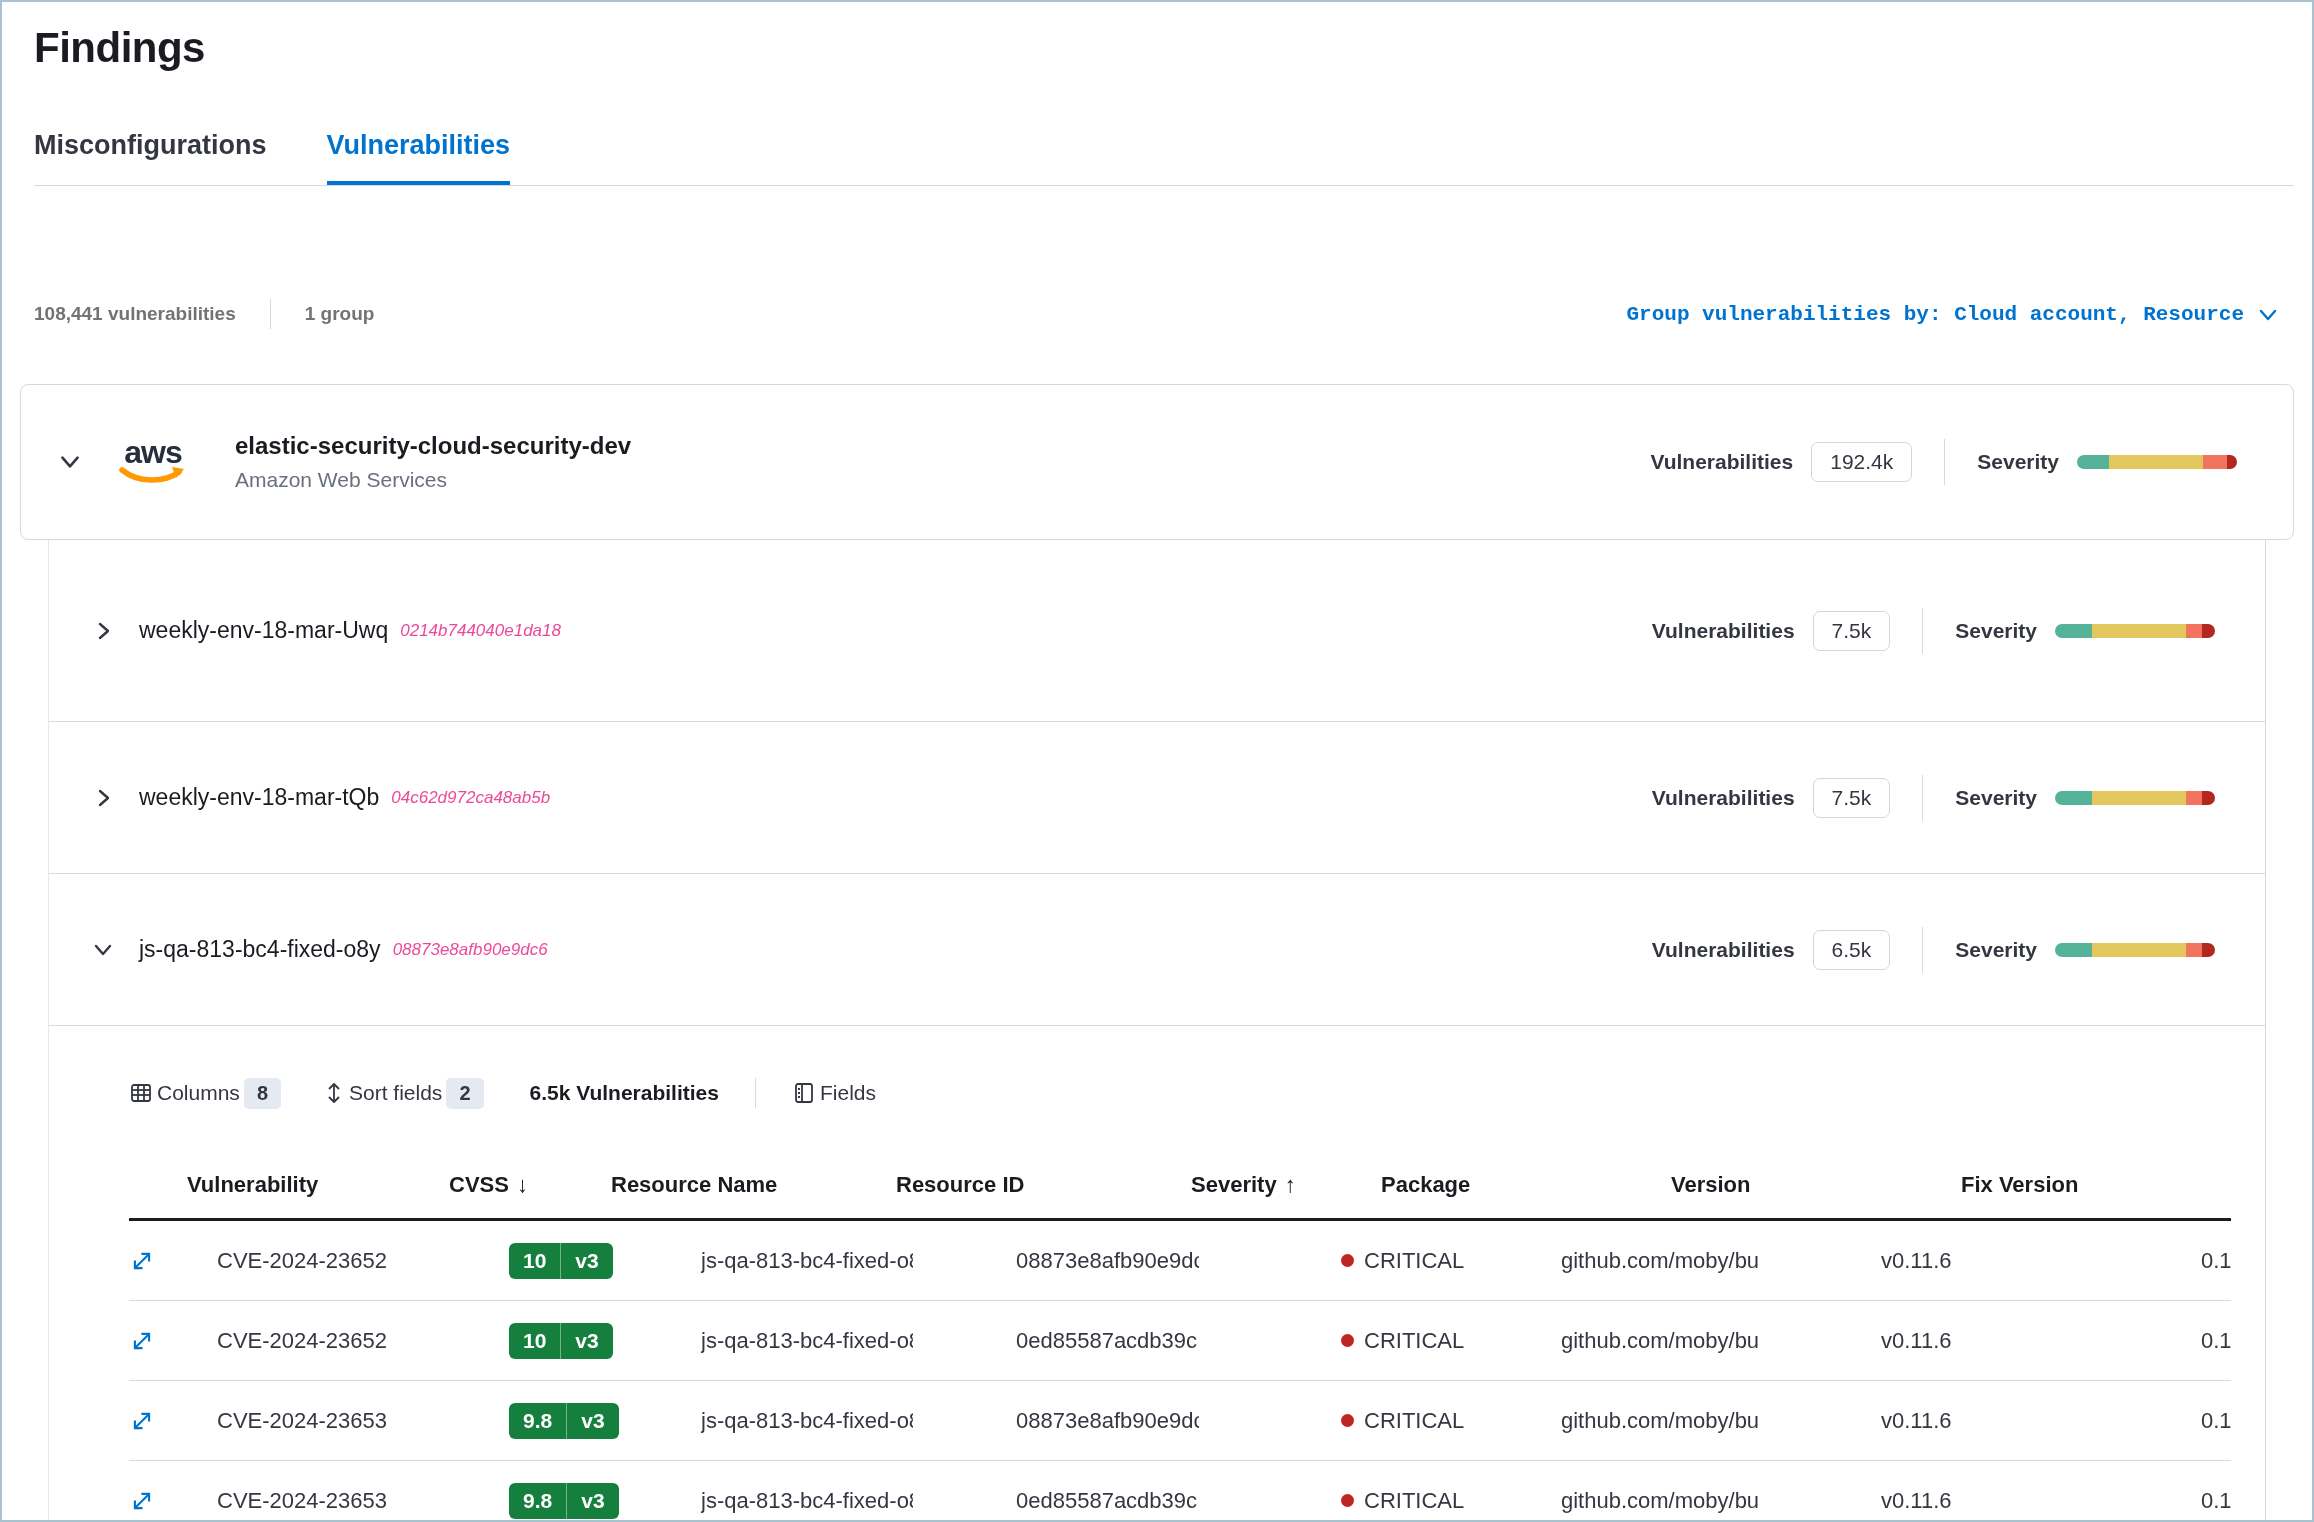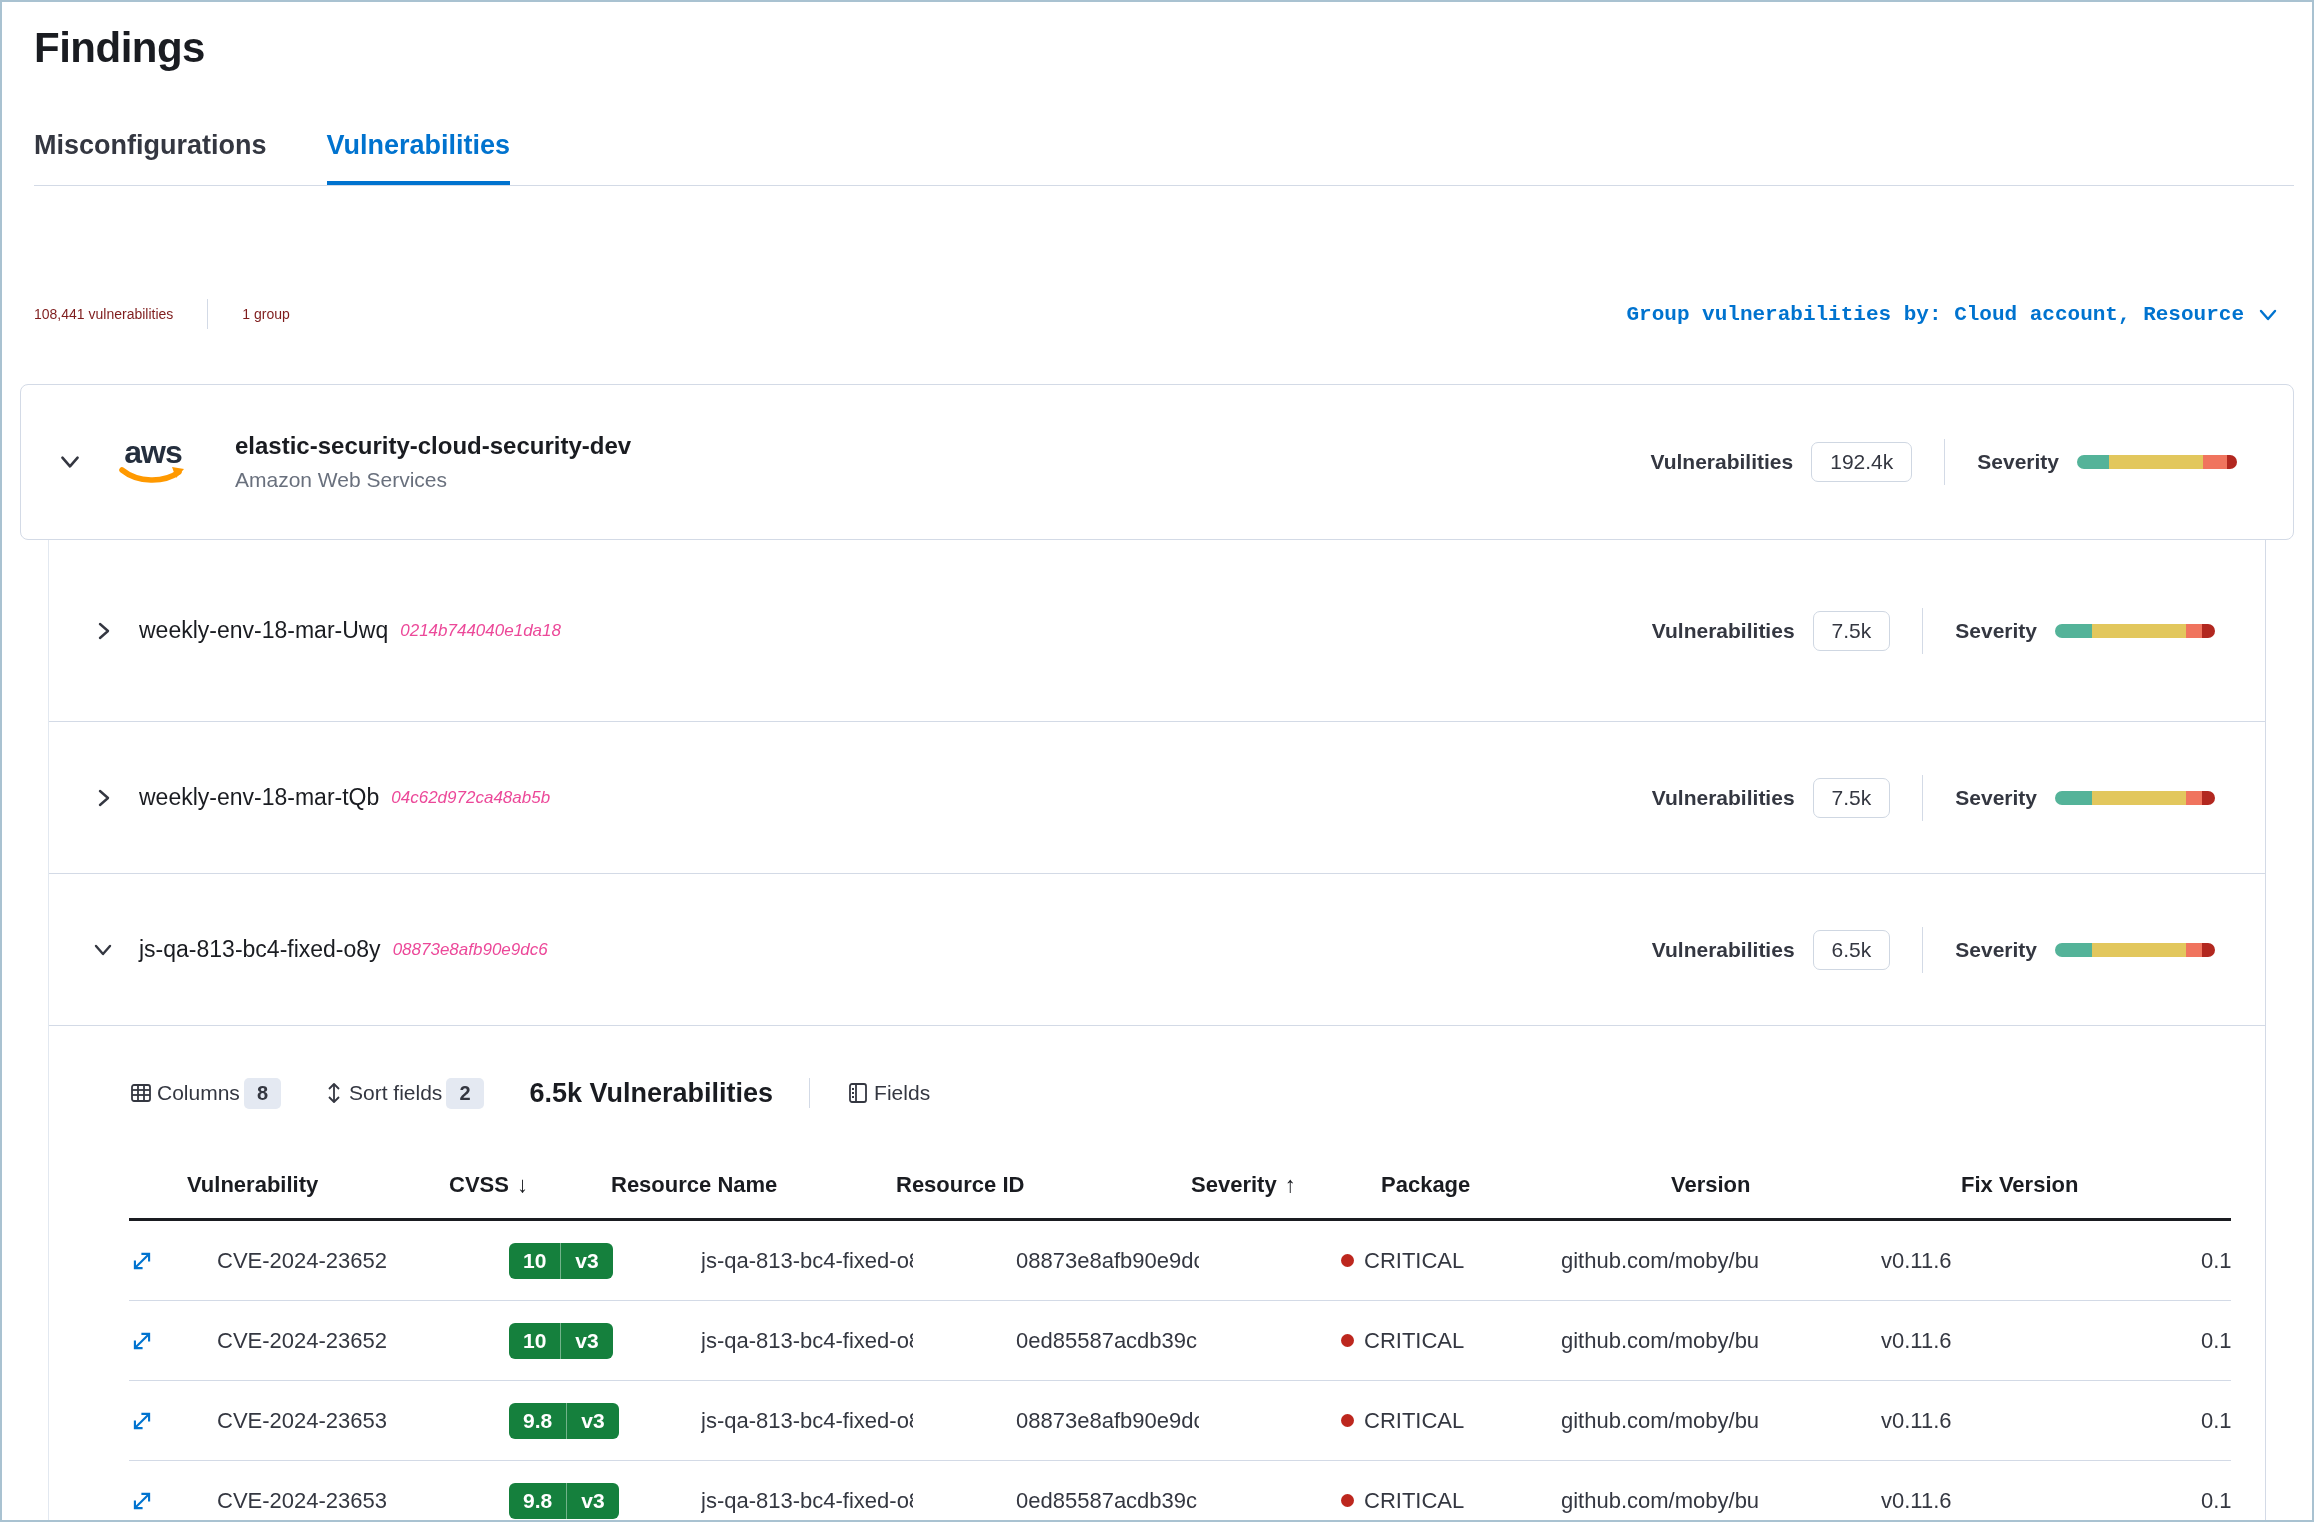--- a/index.html
+++ b/index.html
@@ -25,21 +25,21 @@
   .tab {
     font-size: 27px; font-weight: 700; padding-bottom: 20px; cursor: pointer;
     color: #343741; border-bottom: 4px solid transparent;
   }
   .tab.active { color: #0073cf; border-bottom-color: #0073cf; }
 
   
   .summary-row {
     display: flex; align-items: center; margin: 108px 14px 0 14px; height: 40px;
   }
-  .summary-count { font-size: 14px; font-weight: 400; color: #7f1d1d; }
+  .summary-count { font-size: 19px; font-weight: 700; color: #737373; }
   .vdiv { width: 1px; background: #d3dae6; }
   .summary-row .vdiv { height: 30px; margin: 0 34px; }
   .spacer { flex: 1; }
   .groupby-link {
     display: flex; align-items: center; gap: 12px;
     color: #0073cf; font-size: 21px; font-weight: 600; cursor: pointer; font-family: Liberation Mono, monospace;
   }
 
   
   .account-card {
@@ -87,21 +87,21 @@
   .grid-toolbar { display: flex; align-items: center; margin-top: 48px; height: 38px; }
   .toolbar-btn {
     display: flex; align-items: center; gap: 4px; cursor: pointer;
     font-size: 21px; color: #343741; font-weight: 500;
   }
   .pill {
     background: #e4e9f2; border-radius: 5px; padding: 4px 13px;
     font-size: 20px; font-weight: 600; color: #343741;
   }
   .toolbar-gap { width: 42px; }
-  .result-summary { font-size: 27px; font-weight: 700; color: #1a1c21; margin-left: 46px; }
+  .result-summary { font-size: 21px; font-weight: 700; color: #1a1c21; margin-left: 46px; }
   .grid-toolbar .vdiv { height: 30px; margin: 0 36px; }
 
   .vtable { margin-top: 36px; }
   .vrow { display: flex; align-items: center; }
   .vhead {
     border-bottom: 3px solid #1a1c21;
     padding-top: 24px; padding-bottom: 20px;
   }
   .vhead .cell { font-size: 22px; font-weight: 700; color: #1a1c21; }
   .sort-arrow { font-weight: 400; font-size: 22px; margin-left: 8px; }

